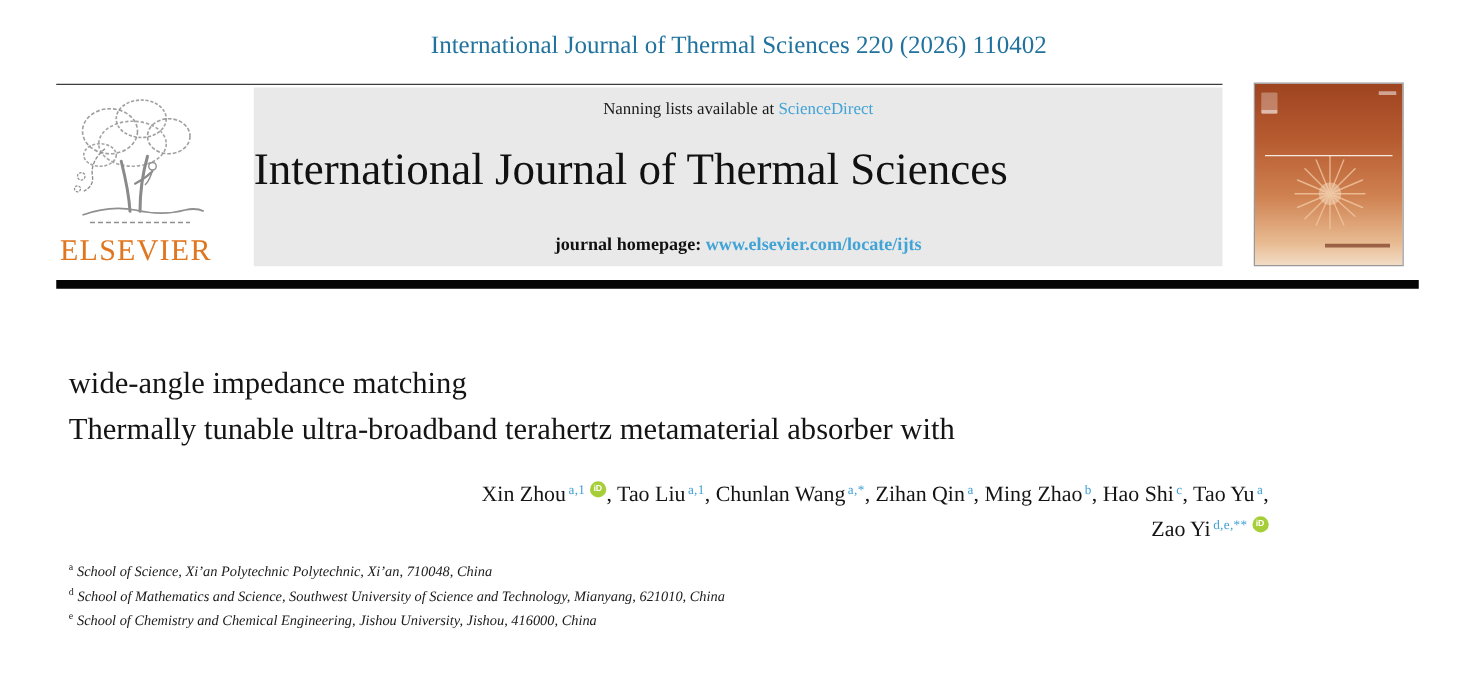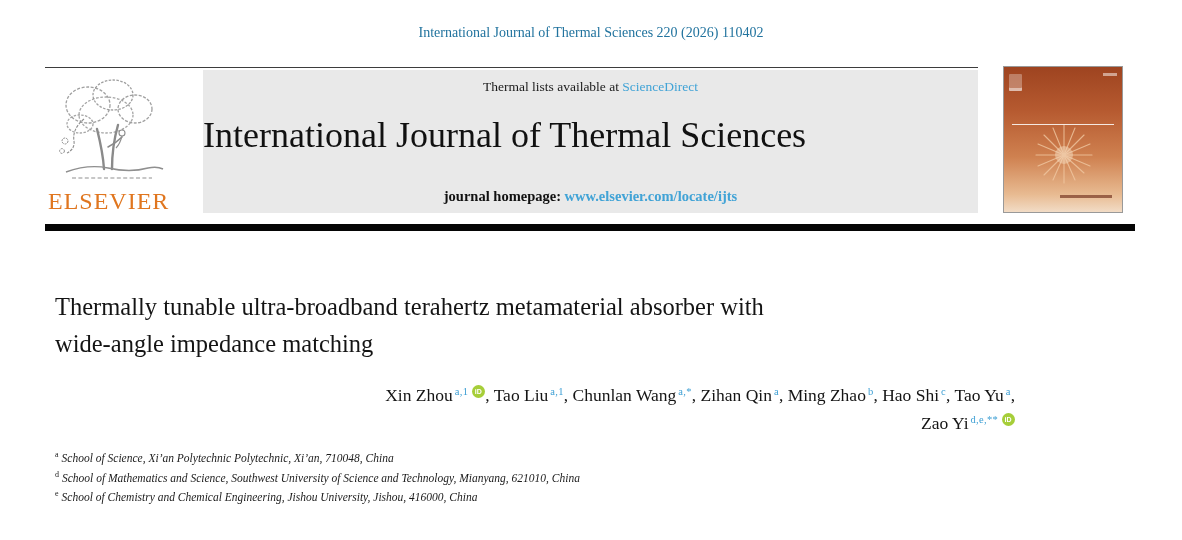--- a/index.html
+++ b/index.html
@@ -1,21 +1,21 @@
 <!DOCTYPE html>
 <html><head>
 <meta charset="utf-8">
 <style>
   * { margin:0; padding:0; box-sizing:border-box; }
   body { background:#ffffff; font-family:"Liberation Serif", serif; }
   .page { position:relative; width:1182px; height:540px; background:#ffffff; overflow:hidden; }
 
   
   .citation { position:absolute; top:25px; left:0; width:100%; text-align:center;
-              font-size:14px; color:#21739E; }
+              font-size:20px; color:#21739E; }
 
   
   .top-rule { position:absolute; left:45px; top:67px; width:933px; height:1px; background:#3d3d3d; }
 
   
   .logo-block { position:absolute; left:48px; top:70px; width:130px; height:145px; }
   .tree-svg { position:absolute; left:2px; top:1px; }
   .elsevier-word { position:absolute; left:0; top:118px; font-size:24px; letter-spacing:1px;
                    color:#E0761F; font-family:"Liberation Serif", serif; }
 
@@ -97,21 +97,21 @@
         <path d="M72,65 q-2,8 -6,12" stroke-width="1.1"></path>
         <path d="M16,101 q22,-8 42,-4 q22,5 40,0 q9,-2 15,1"></path>
         <path d="M22,107 h80" stroke-dasharray="4,2.4" stroke-width="1.1"></path>
       </g>
     </svg>
     <div class="elsevier-word">ELSEVIER</div>
   </div>
 
   <div class="gray-box">
     <div class="contents-line">
-      <span>Thermal lists available at </span><a class="link">ScienceDirect</a>
+      <span>Nanning lists available at </span><a class="link">ScienceDirect</a>
     </div>
     <div class="journal-title">International Journal of Thermal Sciences</div>
     <div class="homepage-line">
       <span>journal homepage: </span><a class="link">www.elsevier.com/locate/ijts</a>
     </div>
   </div>
 
   <div class="cover">
     <svg class="cover-star" width="118" height="145" viewBox="0 0 118 145">
       <g stroke="#f0c8a2" stroke-width="1.1" opacity="0.8" stroke-linecap="round">
@@ -136,22 +136,22 @@
     </svg>
     <div class="cover-logo"></div>
     <div class="cover-rule"></div>
     <div class="cover-marks-top"></div>
     <div class="cover-smallprint"></div>
   </div>
 
   <div class="black-bar"></div>
 
   <h1 class="title">
+    <span class="tl">wide-angle impedance matching</span>
     <span class="tl">Thermally tunable ultra-broadband terahertz metamaterial absorber with</span>
-    <span class="tl">wide-angle impedance matching</span>
   </h1>
 
   <div class="authors">
     <div class="author-row"><span class="aname">Xin Zhou</span><sup class="asup">a,1</sup><span class="orcid"></span><span>, </span><span class="aname">Tao Liu</span><sup class="asup">a,1</sup><span>, </span><span class="aname">Chunlan Wang</span><sup class="asup">a,*</sup><span>, </span><span class="aname">Zihan Qin</span><sup class="asup">a</sup><span>, </span><span class="aname">Ming Zhao</span><sup class="asup">b</sup><span>, </span><span class="aname">Hao Shi</span><sup class="asup">c</sup><span>, </span><span class="aname">Tao Yu</span><sup class="asup">a</sup><span>,</span></div>
     <div class="author-row"><span class="aname">Zao Yi</span><sup class="asup">d,e,**</sup><span class="orcid"></span></div>
   </div>
 
   <div class="affiliations" id="affiliations">
       <div class="aff-row"><sup class="aff-sup">a</sup><span class="aff-text">School of Science, Xi’an Polytechnic Polytechnic, Xi’an, 710048, China</span></div>
       <div class="aff-row"><sup class="aff-sup">d</sup><span class="aff-text">School of Mathematics and Science, Southwest University of Science and Technology, Mianyang, 621010, China</span></div>

